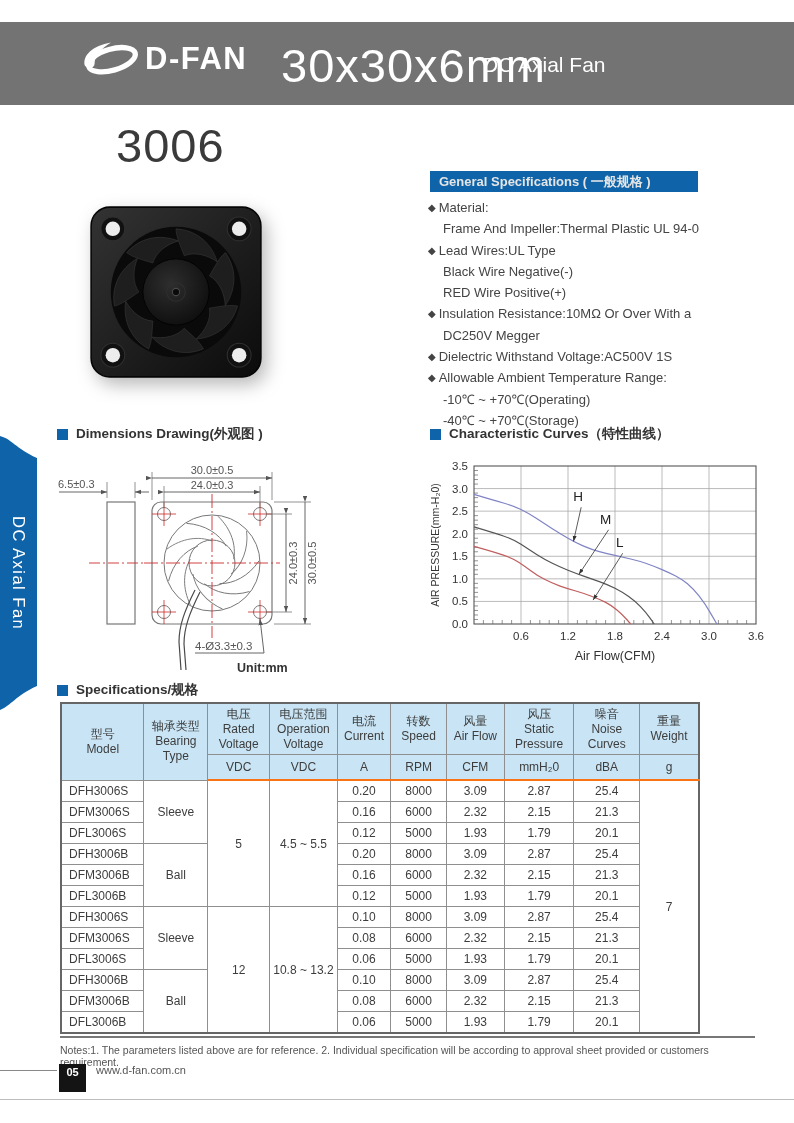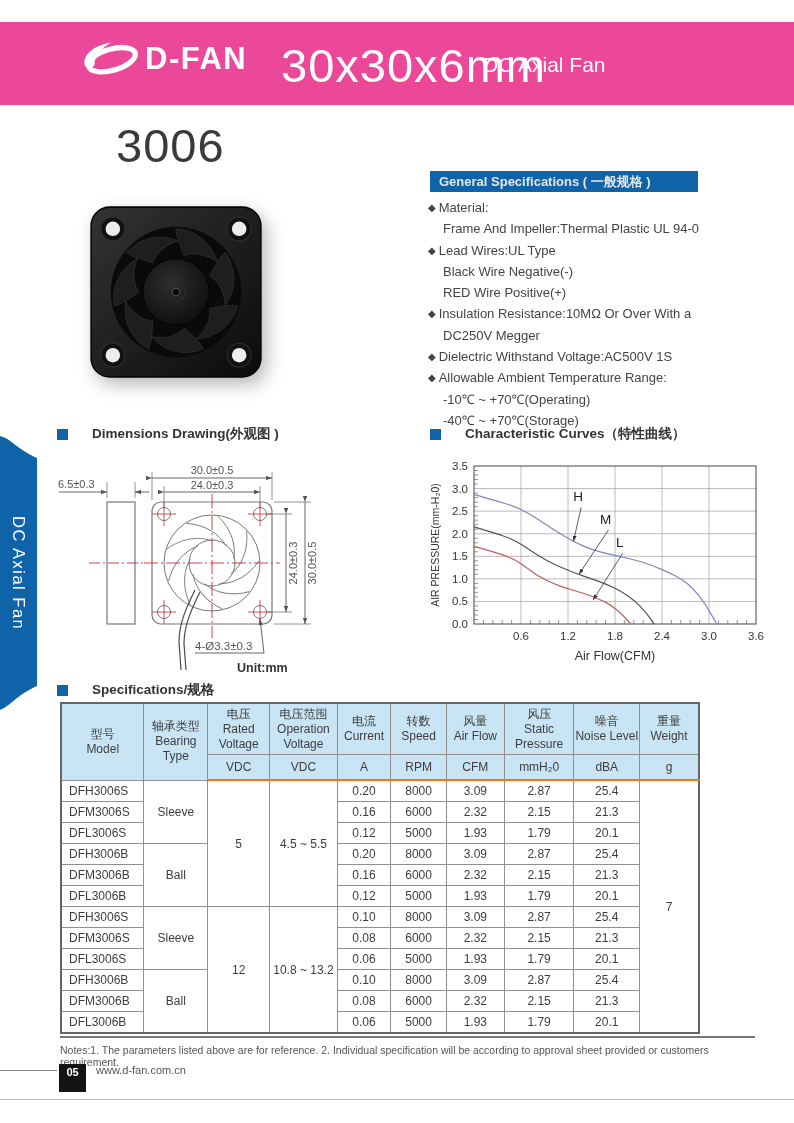--- a/index.html
+++ b/index.html
@@ -1,20 +1,20 @@
 <!DOCTYPE html>
 <html><head>
 <meta charset="utf-8">
 <style>
   html,body{margin:0;padding:0;background:#e8e8e8;}
   .page{position:relative;width:794px;height:1123px;background:#ffffff;margin:0 auto;
         font-family:"Liberation Sans", sans-serif;overflow:hidden;}
 
   
-  .top-band{position:absolute;left:0;top:22px;width:794px;height:83px;background:#ec4899;}
+  .top-band{position:absolute;left:0;top:22px;width:794px;height:83px;background:#737373;}
   .logo{position:absolute;left:82px;top:17px;display:flex;align-items:center;gap:5px;}
   .logo-text{color:#fff;font-size:31px;font-weight:bold;letter-spacing:1.5px;}
   .hd-size{position:absolute;left:281px;top:16px;color:#fff;font-size:47px;letter-spacing:1px;}
   .hd-sub{position:absolute;left:483px;top:31px;color:#fff;font-size:21px;}
 
   .model-no{position:absolute;left:116px;top:118px;font-size:47px;color:#3a3a3a;letter-spacing:1px;}
 
   .fan-photo{position:absolute;left:88px;top:204px;width:176px;height:176px;
              filter:drop-shadow(5px 7px 9px rgba(0,0,0,0.28));}
 
@@ -29,21 +29,21 @@
   .gs-bar{position:absolute;left:430px;top:171px;width:268px;height:21px;line-height:21px;
           background:#0e63a9;color:#e5e5e5;font-size:13px;font-weight:bold;padding-left:9px;
           box-sizing:border-box;}
   .gs-list{position:absolute;left:428px;top:197px;width:310px;font-size:13px;
            line-height:21.3px;color:#444;}
   .gs-item{display:flex;}
   .gs-item .dia{font-size:10px;margin-right:3px;line-height:21.3px;}
   .gs-item.cont{padding-left:15px;}
 
   
-  .sec{position:absolute;display:flex;align-items:center;gap:24px;font-weight:bold;
+  .sec{position:absolute;display:flex;align-items:center;gap:8px;font-weight:bold;
        font-size:13.5px;color:#333;}
   .sq{width:11px;height:11px;background:#0e63a9;flex:0 0 auto;}
   .sec-dim{left:57px;top:425px;}
   .sec-cur{left:430px;top:425px;}
   .sec-spec{left:57px;top:681px;}
 
   .dim-svg{position:absolute;left:45px;top:450px;}
   .curves-svg{position:absolute;left:426px;top:452px;}
 
   
@@ -409,21 +409,21 @@
           <th>
             <div>风量</div>
             <div>Air Flow</div>
           </th>
           <th>
             <div>风压</div>
             <div>Static Pressure</div>
           </th>
           <th>
             <div>噪音</div>
-            <div>Noise Level</div>
+            <div>Noise Curves</div>
           </th>
           <th>
             <div>重量</div>
             <div>Weight</div>
           </th>
         </tr>
         <tr class="unit-row">
           <th>VDC</th>
           <th>VDC</th>
           <th>A</th>

